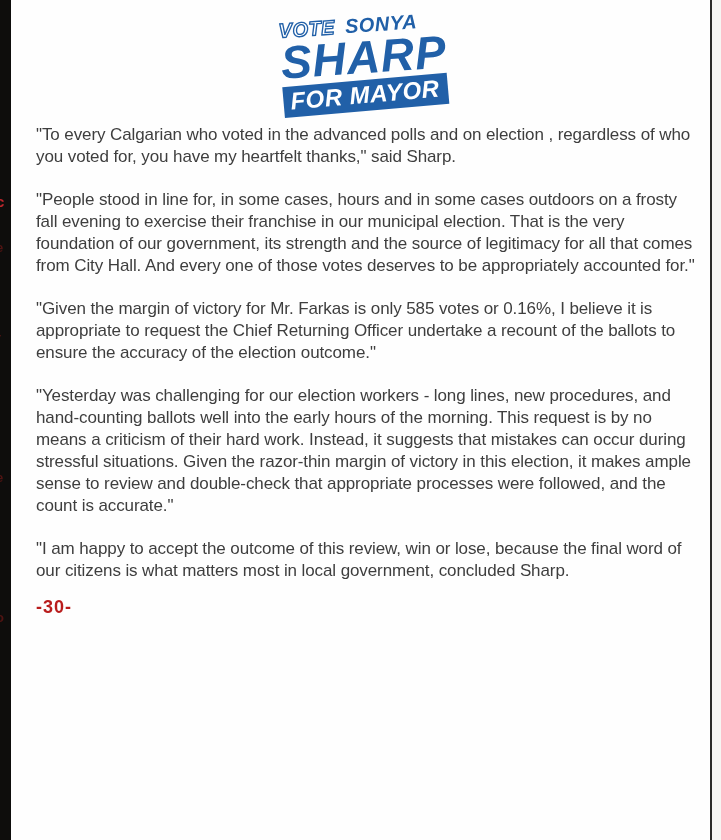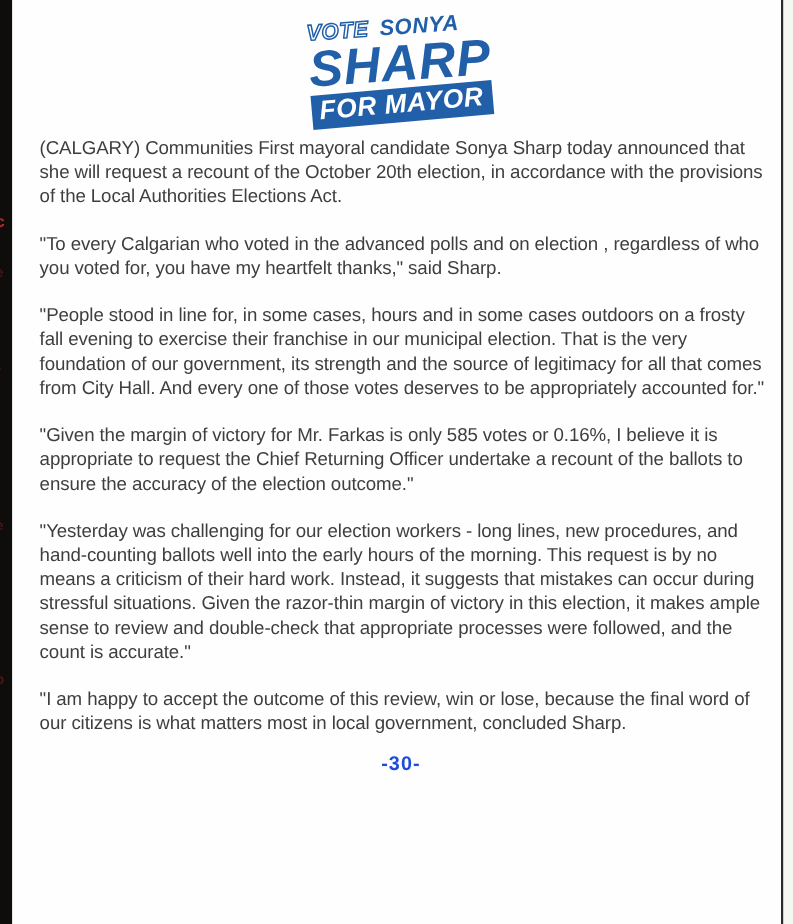--- a/index.html
+++ b/index.html
@@ -64,22 +64,22 @@
     font-size: 22.5px; font-weight: 800; color: #0e0e0e;
     letter-spacing: -0.2px; white-space: nowrap;
     margin-top: 10px; margin-bottom: 13px;
   }
   .body-copy { width: 662px; }
   .body-copy p {
     font-size: 17px; line-height: 22px; color: #3e3e3e;
     margin-bottom: 21px; letter-spacing: -0.1px;
   }
   .end-mark {
-    text-align: center; font-weight: bold; font-size: 18px;
-    color: #1d4ed8; letter-spacing: 1px; margin-top: -6px;
+    font-weight: bold; font-size: 18px;
+    color: #b91c1c; letter-spacing: 1px; margin-top: -6px;
   }
 </style>
 </head>
 <body>
 
 <div class="left-strip">
   <span class="frag bright">c</span>
   <span class="frag" style="top:240px">e</span>
   <span class="frag" style="top:330px">r</span>
   <span class="frag" style="top:470px">e</span>
@@ -96,21 +96,20 @@
         <span class="logo-vote">VOTE</span>
         <span class="logo-sonya">SONYA</span>
       </div>
       <div class="logo-sharp">SHARP</div>
       <div class="logo-banner">FOR MAYOR</div>
     </div>
   </div>
 
 
   <div class="body-copy">
-    <p>(CALGARY) Communities First mayoral candidate Sonya Sharp today announced that she will request a recount of the October 20th election, in accordance with the provisions of the Local Authorities Elections Act.</p>
     <p>"To every Calgarian who voted in the advanced polls and on election , regardless of who you voted for, you have my heartfelt thanks," said Sharp.</p>
     <p>"People stood in line for, in some cases, hours and in some cases outdoors on a frosty fall evening to exercise their franchise in our municipal election. That is the very foundation of our government, its strength and the source of legitimacy for all that comes from City Hall. And every one of those votes deserves to be appropriately accounted for."</p>
     <p>"Given the margin of victory for Mr. Farkas is only 585 votes or 0.16%, I believe it is appropriate to request the Chief Returning Officer undertake a recount of the ballots to ensure the accuracy of the election outcome."</p>
     <p>"Yesterday was challenging for our election workers - long lines, new procedures, and hand-counting ballots well into the early hours of the morning. This request is by no means a criticism of their hard work. Instead, it suggests that mistakes can occur during stressful situations. Given the razor-thin margin of victory in this election, it makes ample sense to review and double-check that appropriate processes were followed, and the count is accurate."</p>
     <p>"I am happy to accept the outcome of this review, win or lose, because the final word of our citizens is what matters most in local government, concluded Sharp.</p>
   </div>
 
   <div class="end-mark">-30-</div>
 
 </div>

